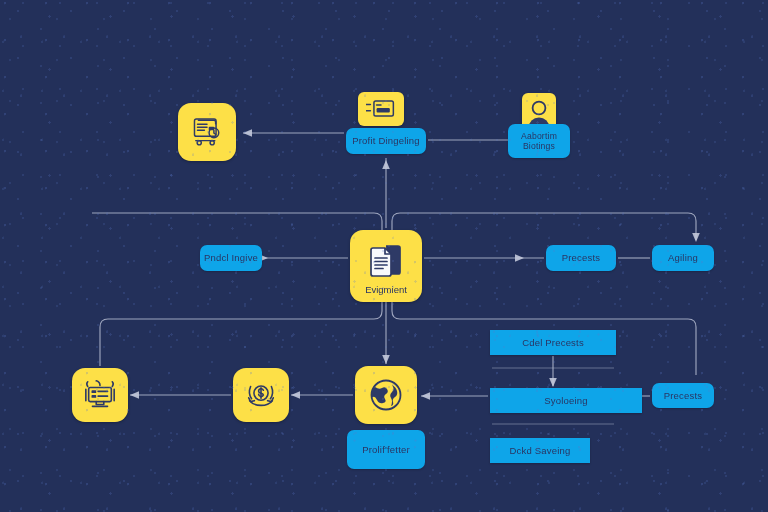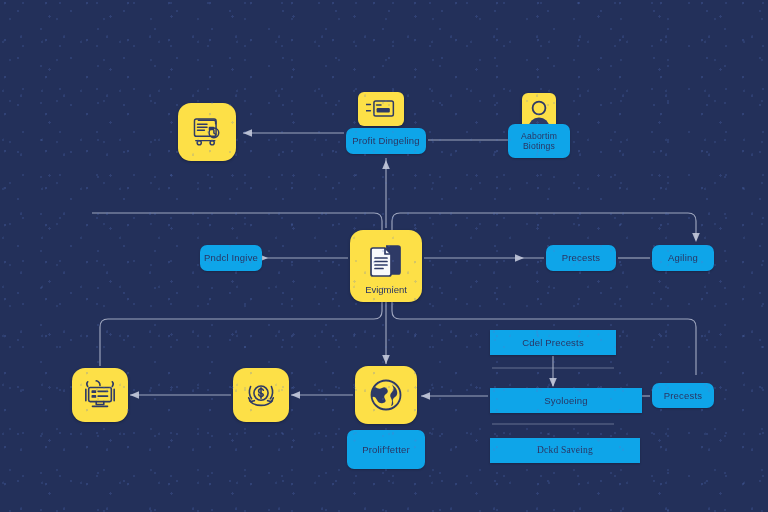--- a/index.html
+++ b/index.html
@@ -193,21 +193,21 @@
   <div class="pill" style="left:652px;top:245px;width:62px;height:26px;">
     <span>Agiling</span>
   </div>
 
   <div class="pill wide" style="left:490px;top:330px;width:126px;height:25px;">
     <span>Cdel Precests</span>
   </div>
   <div class="pill wide" style="left:490px;top:388px;width:152px;height:25px;">
     <span>Syoloeing</span>
   </div>
-  <div class="pill wide" style="left:490px;top:438px;width:150px;height:25px;font-family:Liberation Serif, serif;">
+  <div class="pill wide" style="left:490px;top:438px;width:100px;height:25px;">
     <span>Dckd Saveing</span>
   </div>
 
   <div class="pill" style="left:652px;top:383px;width:62px;height:25px;">
     <span>Precests</span>
   </div>
 
   <div class="tile big" style="left:355px;top:366px;width:62px;height:58px;">
     <span>
       <svg width="40" height="40" viewBox="0 0 40 40">

